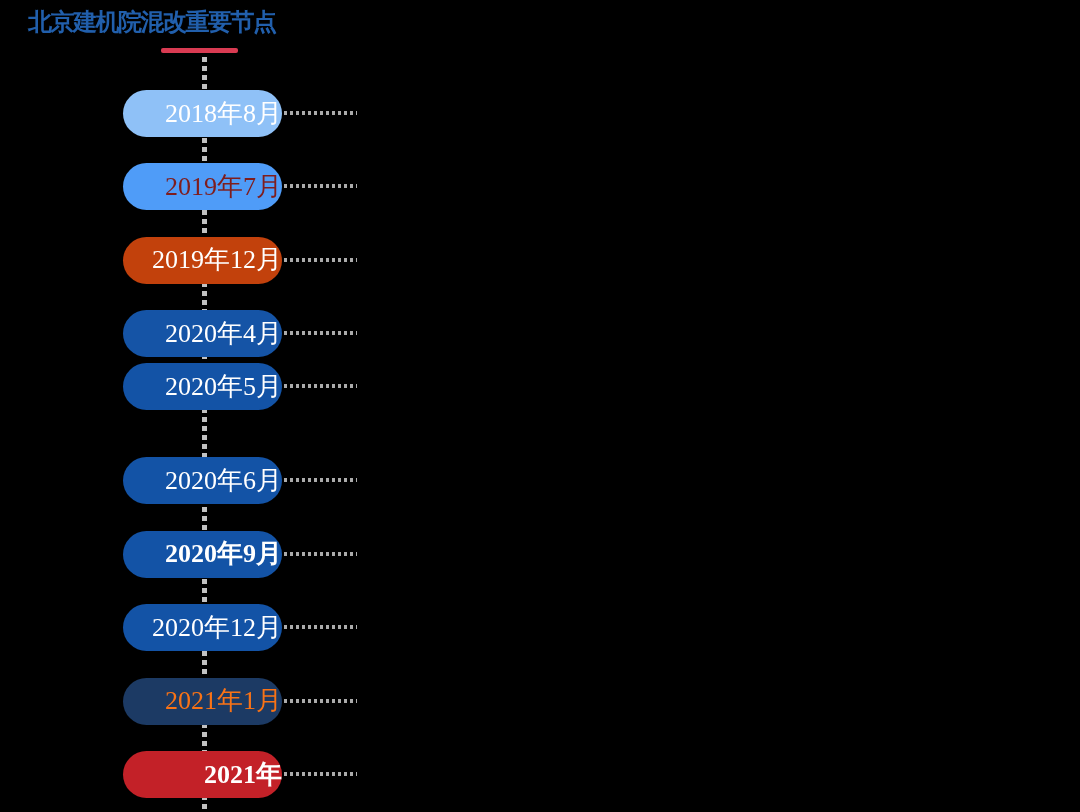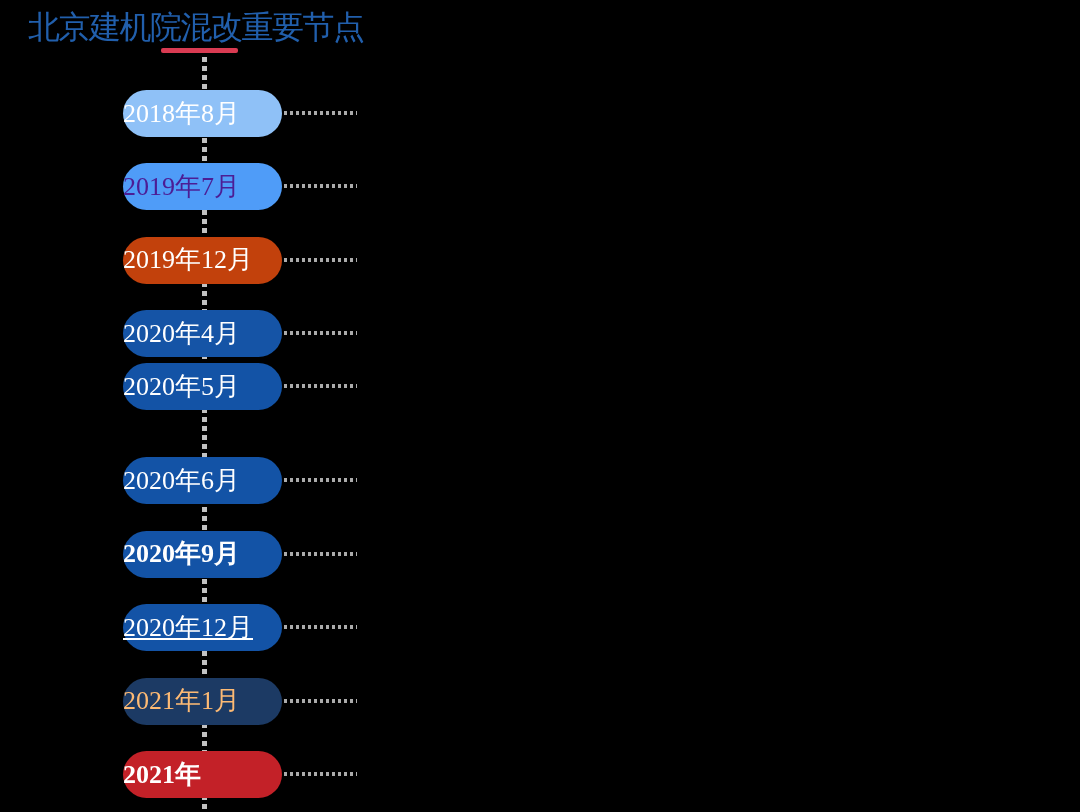--- a/index.html
+++ b/index.html
@@ -8,21 +8,21 @@
     font-family:"Liberation Sans", sans-serif;
     width:1080px;height:812px;
     position:relative;overflow:hidden;
   }
   .stage{
     position:absolute;left:0;top:0;width:1080px;height:812px;
     background:#000000;
   }
   .page-title{
     position:absolute;left:28px;top:6px;
-    font-size:32px;font-weight:normal;letter-spacing:-1.5px;
+    font-size:24px;font-weight:bold;letter-spacing:-1.5px;
     color:#215FAC;
     font-family:"Liberation Sans", sans-serif;
     white-space:nowrap;
   }
   .title-underline{
     position:absolute;left:161px;top:48px;
     width:77px;height:5px;border-radius:2px;
     background:#D93B52;
   }
   .timeline-axis{
@@ -36,21 +36,21 @@
   }
   .rows{
     position:absolute;left:0;top:0;width:420px;height:812px;z-index:2;
   }
   .timeline-row{
     position:absolute;left:0;width:400px;height:47px;
   }
   .timeline-pill{
     position:absolute;left:123px;top:0;
     width:159px;height:47px;border-radius:24px;
-    display:flex;align-items:center;justify-content:flex-start;
+    display:flex;align-items:center;justify-content:flex-end;
     z-index:3;
   }
   .timeline-pill-label{
     color:#FFFFFF;
     font-family:"Liberation Serif", "DejaVu Serif", serif;
     font-size:26px;line-height:1;
     white-space:nowrap;
   }
   .timeline-pill-label.bold{font-weight:bold;}
   .timeline-leader{
@@ -71,21 +71,21 @@
   <div class="timeline-axis"></div>
   <div class="rows">
       <div class="timeline-row" style="top: 90px;">
     <div class="timeline-pill" style="background: rgb(143, 193, 247);">
       <span class="timeline-pill-label" style="color: rgb(255, 255, 255);">2018年8月</span>
     </div>
     <div class="timeline-leader"></div>
   </div>
       <div class="timeline-row" style="top: 163.45px;">
     <div class="timeline-pill" style="background: rgb(79, 156, 248);">
-      <span class="timeline-pill-label" style="color: #4c1d95;">2019年7月</span>
+      <span class="timeline-pill-label" style="color: #7f1d1d;">2019年7月</span>
     </div>
     <div class="timeline-leader"></div>
   </div>
       <div class="timeline-row" style="top: 236.9px;">
     <div class="timeline-pill" style="background: #c2410c;">
       <span class="timeline-pill-label" style="color: rgb(255, 255, 255);">2019年12月</span>
     </div>
     <div class="timeline-leader"></div>
   </div>
       <div class="timeline-row" style="top: 310.35px; text-decoration: underline;">
@@ -107,27 +107,27 @@
     <div class="timeline-leader"></div>
   </div>
       <div class="timeline-row" style="top: 530.7px;">
     <div class="timeline-pill" style="background: rgb(19, 83, 166);">
       <span class="timeline-pill-label" style="color: rgb(255, 255, 255); font-weight: bold;">2020年9月</span>
     </div>
     <div class="timeline-leader"></div>
   </div>
       <div class="timeline-row" style="top: 604.15px;">
     <div class="timeline-pill" style="background: rgb(19, 83, 166);">
-      <span class="timeline-pill-label" style="color: rgb(255, 255, 255); text-decoration: underline;">2020年12月</span>
+      <span class="timeline-pill-label" style="color: rgb(255, 255, 255);">2020年12月</span>
     </div>
     <div class="timeline-leader"></div>
   </div>
       <div class="timeline-row" style="top: 677.6px;">
     <div class="timeline-pill" style="background: rgb(28, 58, 100);">
-      <span class="timeline-pill-label" style="color: #fdba74;">2021年1月</span>
+      <span class="timeline-pill-label" style="color: #f97316;">2021年1月</span>
     </div>
     <div class="timeline-leader"></div>
   </div>
       <div class="timeline-row" style="top: 751.05px; padding-left: 15px;">
     <div class="timeline-pill" style="background: rgb(195, 33, 40);">
       <span class="timeline-pill-label bold" style="color: rgb(255, 255, 255);">2021年</span>
     </div>
     <div class="timeline-leader"></div>
   </div>
     </div>

